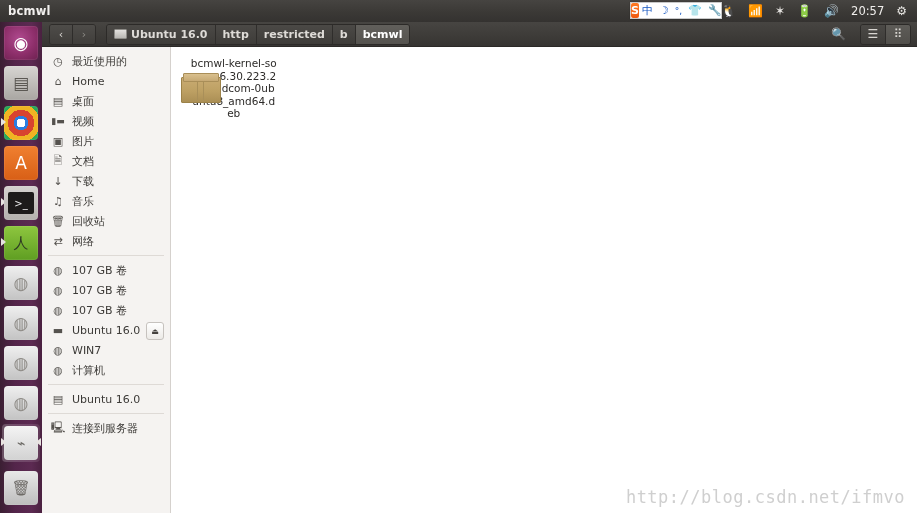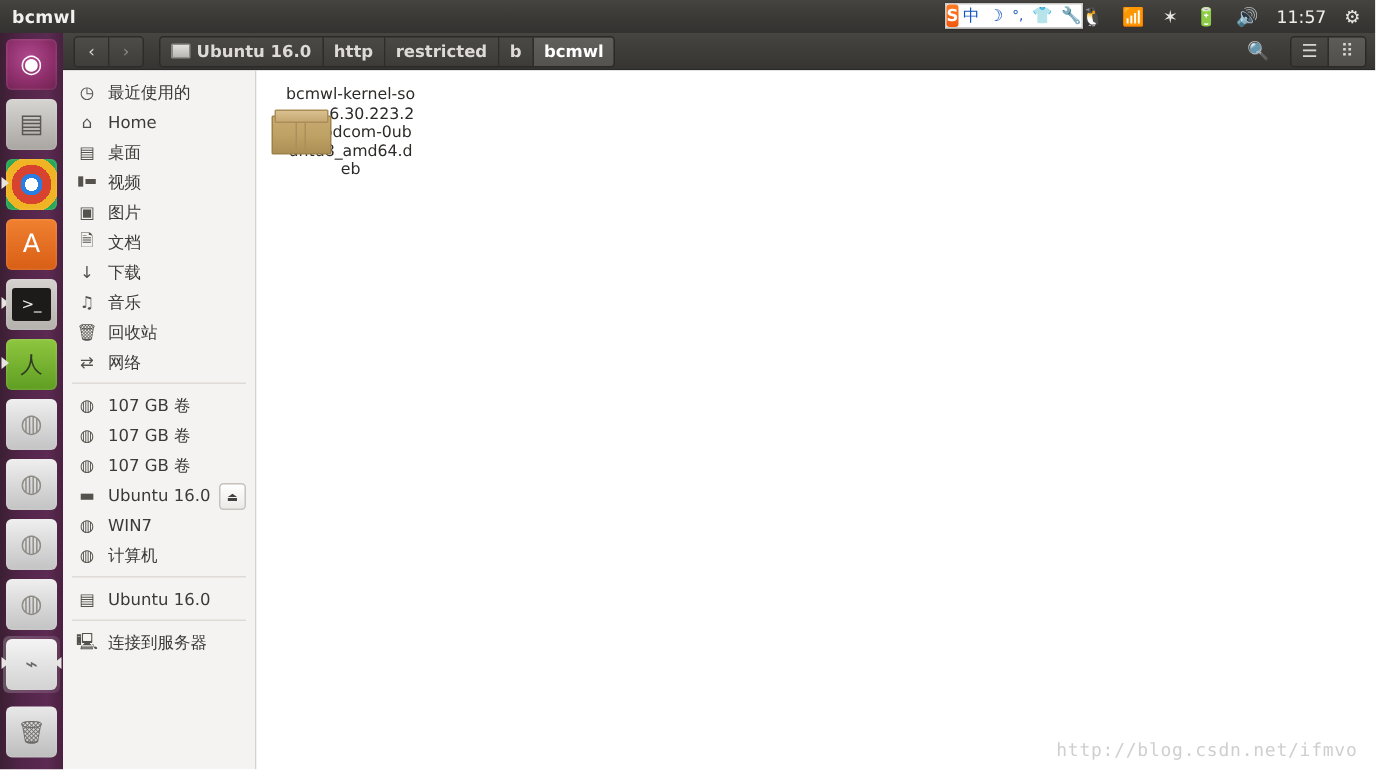--- a/index.html
+++ b/index.html
@@ -264,21 +264,21 @@
     border-left: 1px solid #a98f59;
     border-right: 1px solid #a98f59;
   }
   .file-label {
     font-size: 10.5px; color: #2d2b29;
     text-align: center; line-height: 12.5px;
     word-break: break-all; max-width: 92px;
   }
   #watermark {
     position: absolute; right: 12px; bottom: 6px;
-    color: #cfcfcf; font-size: 12px;
+    color: #cfcfcf; font-size: 17px;
     font-family: "DejaVu Sans Mono", "Liberation Mono", monospace;
     letter-spacing: .5px;
     user-select: none;
   }
   .mono-small { font-size: 9px; }
 </style>
 </head>
 <body>
 
 <div id="screen">
@@ -294,21 +294,21 @@
       <div class="ime-ico">👕</div>
       <div class="ime-ico">🔧</div>
     </div>
 
     <div id="tray">
       <div class="tray-ico">🐧</div>
       <div class="tray-ico">📶</div>
       <div class="tray-ico">✶</div>
       <div class="tray-ico">🔋</div>
       <div class="tray-ico">🔊</div>
-      <div id="tray-clock">11:57</div>
+      <div id="tray-clock">20:57</div>
       <div class="tray-ico">⚙</div>
     </div>
   </div>
 
   <div id="launcher">
     <div class="launcher-item">
       <div class="launcher-icon li-dash">◉</div>
     </div>
     <div class="launcher-item">
       <div class="launcher-icon li-files" style="color:#5b5853">▤</div>

